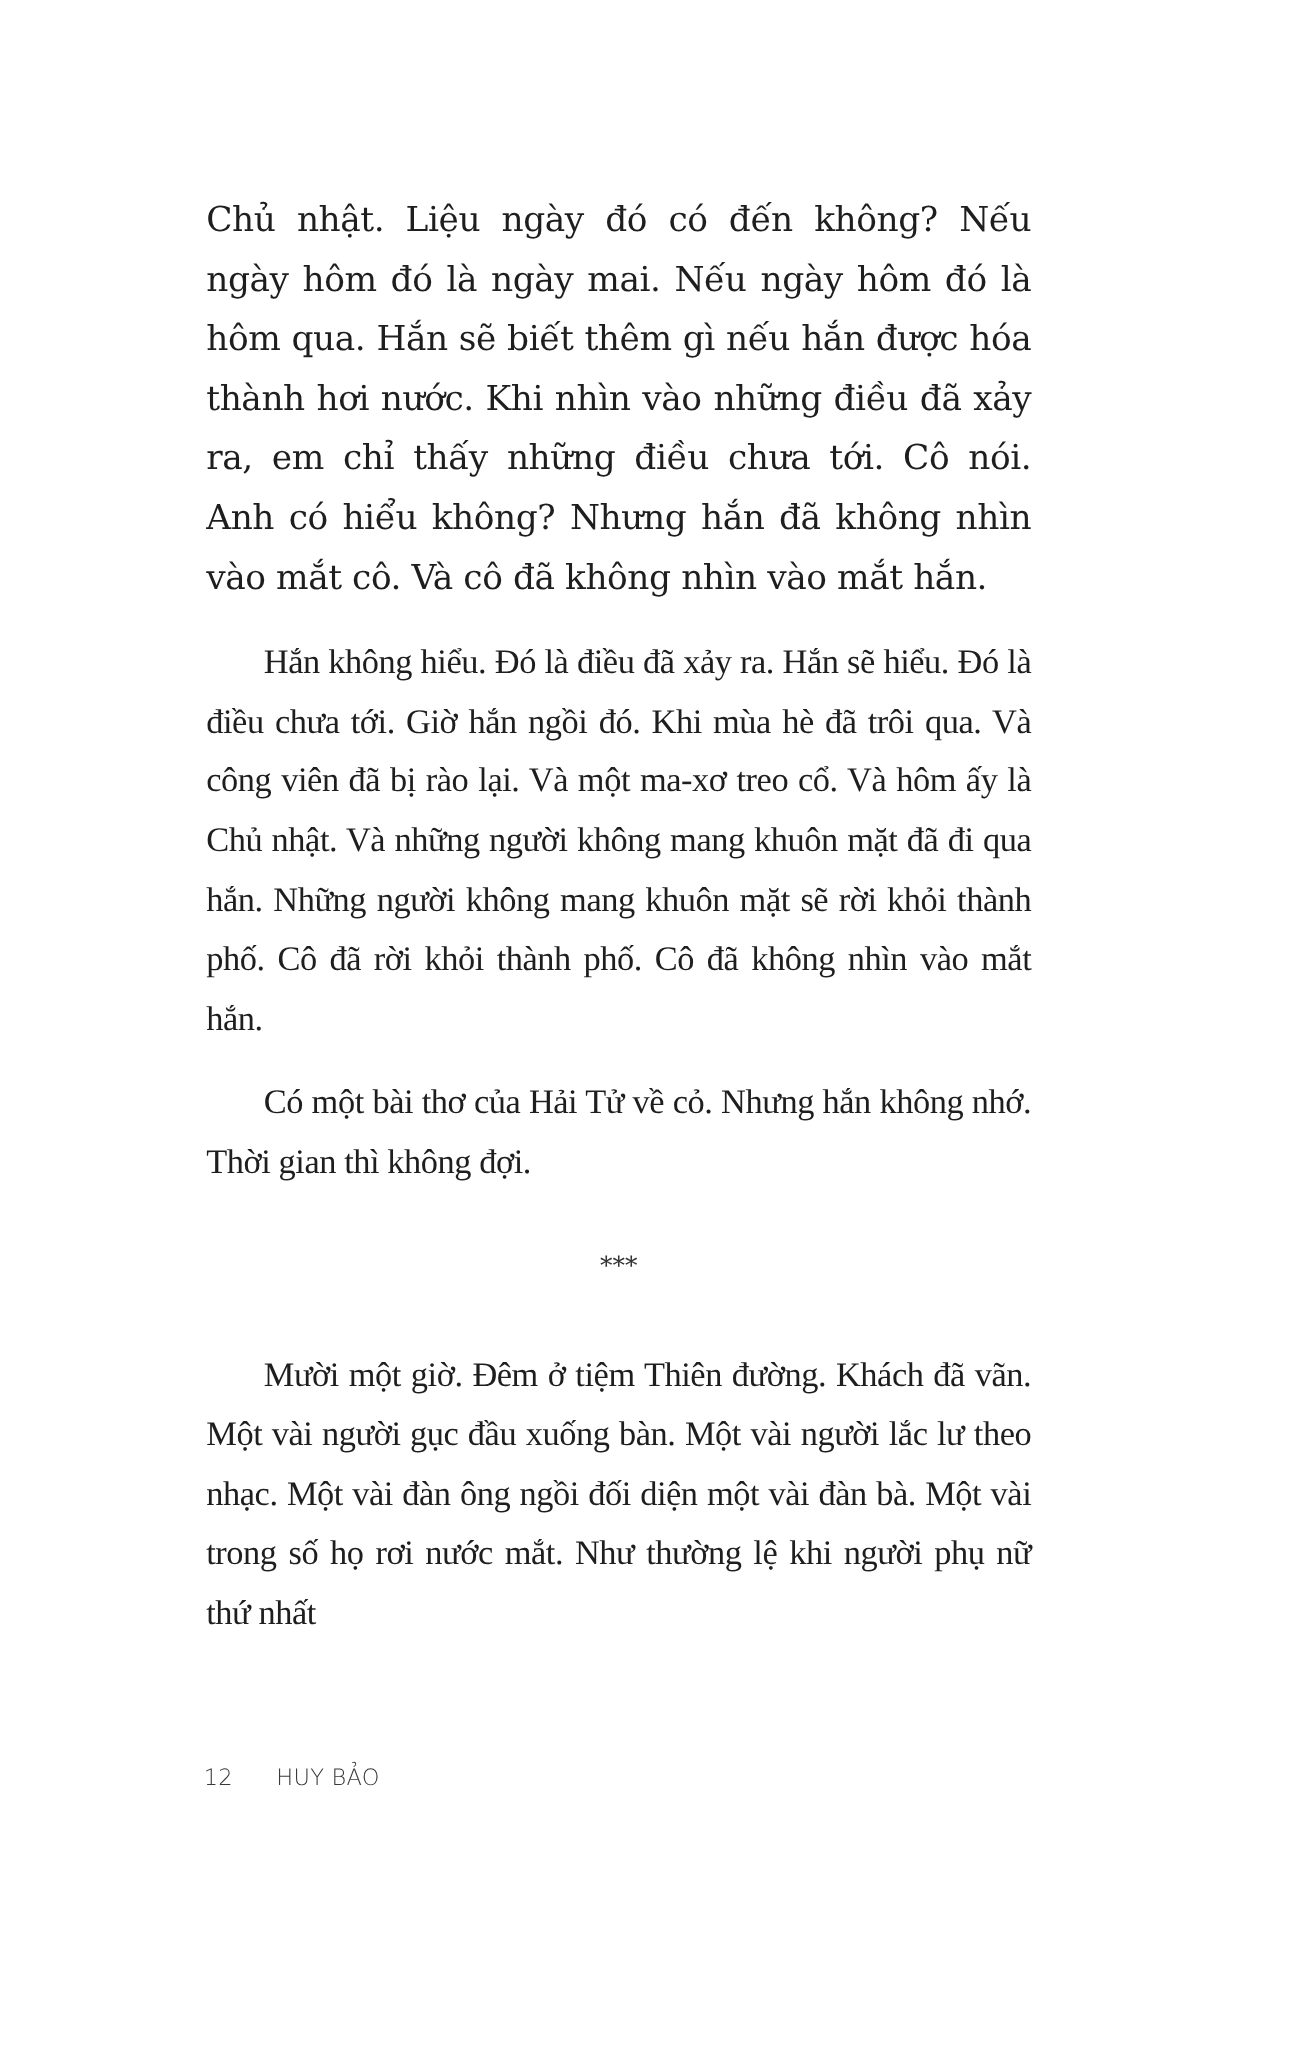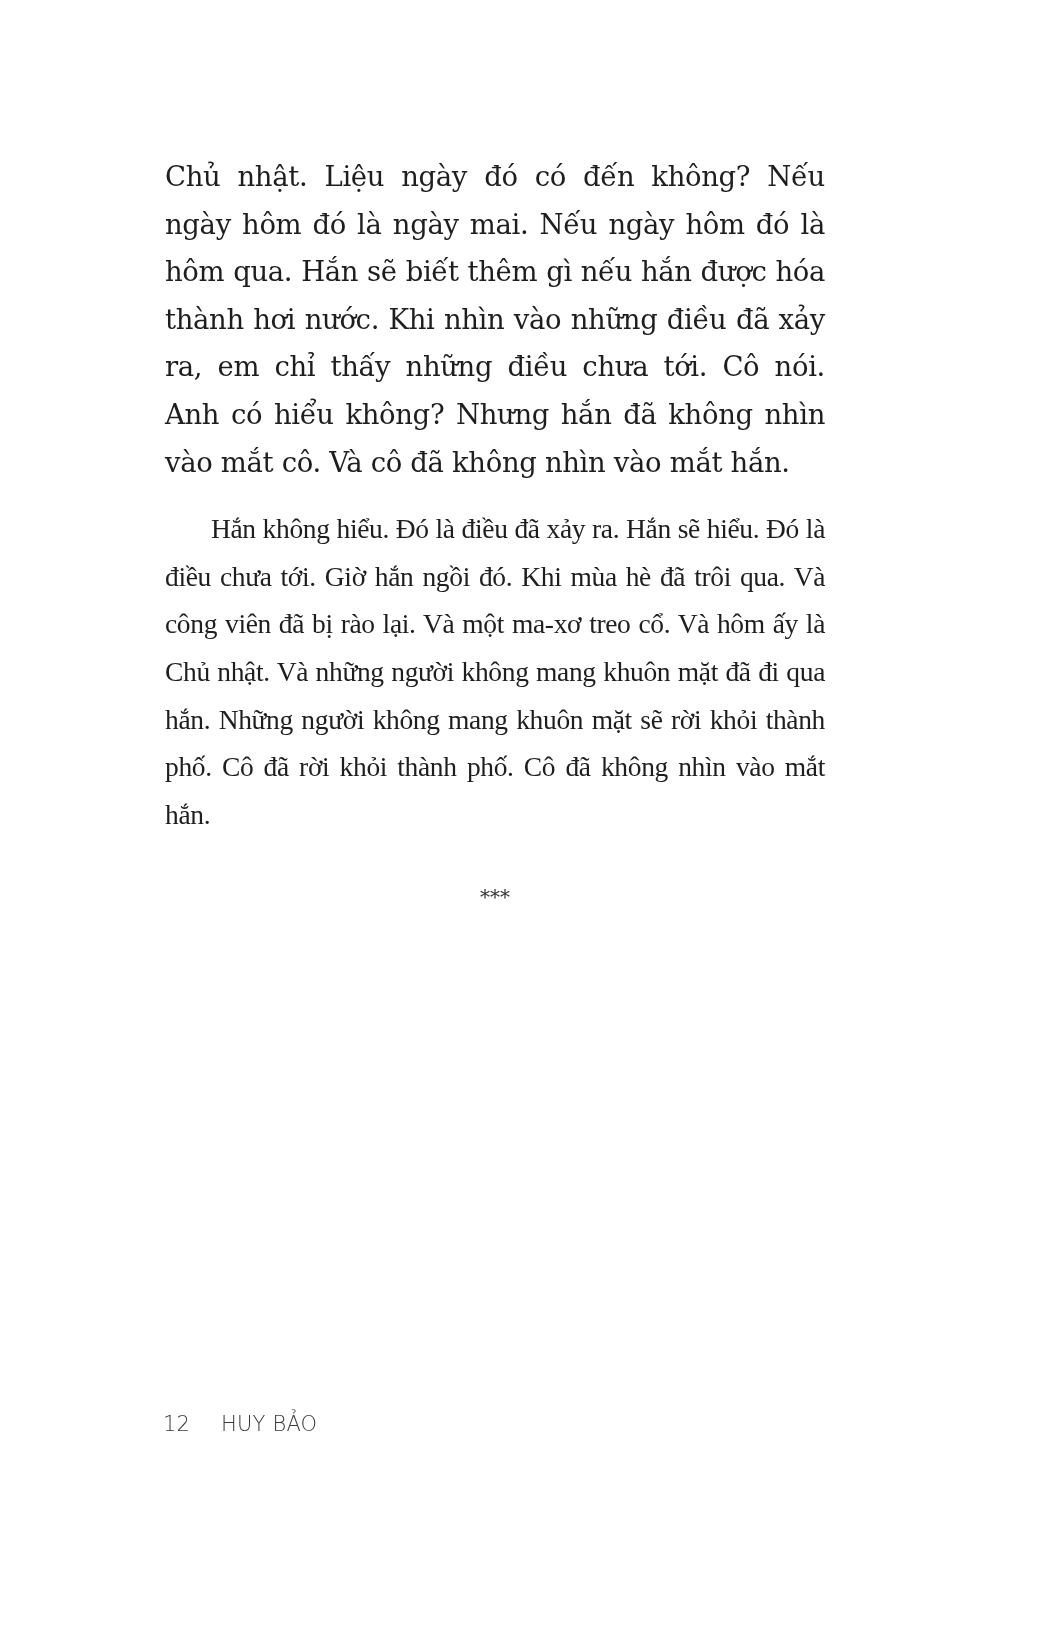--- a/index.html
+++ b/index.html
@@ -46,36 +46,38 @@
       line-height: 30px;
       margin: 44px 0 49px 0 !important;
       letter-spacing: 0;
       color: #333;
     }
     .footer {
       position: absolute;
       left: 163px;
       top: 1412px;
       font-family: "DejaVu Sans", "Liberation Sans", sans-serif;
-      font-size: 21px;
+      font-size: 18px;
       color: #3a3a3a;
       font-weight: 300;
       letter-spacing: 0.2px;
     }
     .footer .page-num {
       display: inline-block;
       width: 58px;
     }
   </style>
 </head>
 <body>
 
 <div class="page">
   <div class="text-block">
     <p>Chủ nhật. Liệu ngày đó có đến không? Nếu ngày hôm đó là ngày mai. Nếu ngày hôm đó là hôm qua. Hắn sẽ biết thêm gì nếu hắn được hóa thành hơi nước. Khi nhìn vào những điều đã xảy ra, em chỉ thấy những điều chưa tới. Cô nói. Anh có hiểu không? Nhưng hắn đã không nhìn vào mắt cô. Và cô đã không nhìn vào mắt hắn.</p>
     <p class="indent">Hắn không hiểu. Đó là điều đã xảy ra. Hắn sẽ hiểu. Đó là điều chưa tới. Giờ hắn ngồi đó. Khi mùa hè đã trôi qua. Và công viên đã bị rào lại. Và một ma-xơ treo cổ. Và hôm ấy là Chủ nhật. Và những người không mang khuôn mặt đã đi qua hắn. Những người không mang khuôn mặt sẽ rời khỏi thành phố. Cô đã rời khỏi thành phố. Cô đã không nhìn vào mắt hắn.</p>
+    <p class="indent">Có một bài thơ của Hải Tử về cỏ. Nhưng hắn không nhớ. Thời gian thì không đợi.</p>
     <p class="separator">***</p>
+    <p class="indent">Mười một giờ. Đêm ở tiệm Thiên đường. Khách đã vãn. Một vài người gục đầu xuống bàn. Một vài người lắc lư theo nhạc. Một vài đàn ông ngồi đối diện một vài đàn bà. Một vài trong số họ rơi nước mắt. Như thường lệ khi người phụ nữ thứ nhất</p>
   </div>
 
   <div class="footer">
     <span class="page-num">12</span><span>HUY BẢO</span>
   </div>
 </div>
 
 </body></html>

